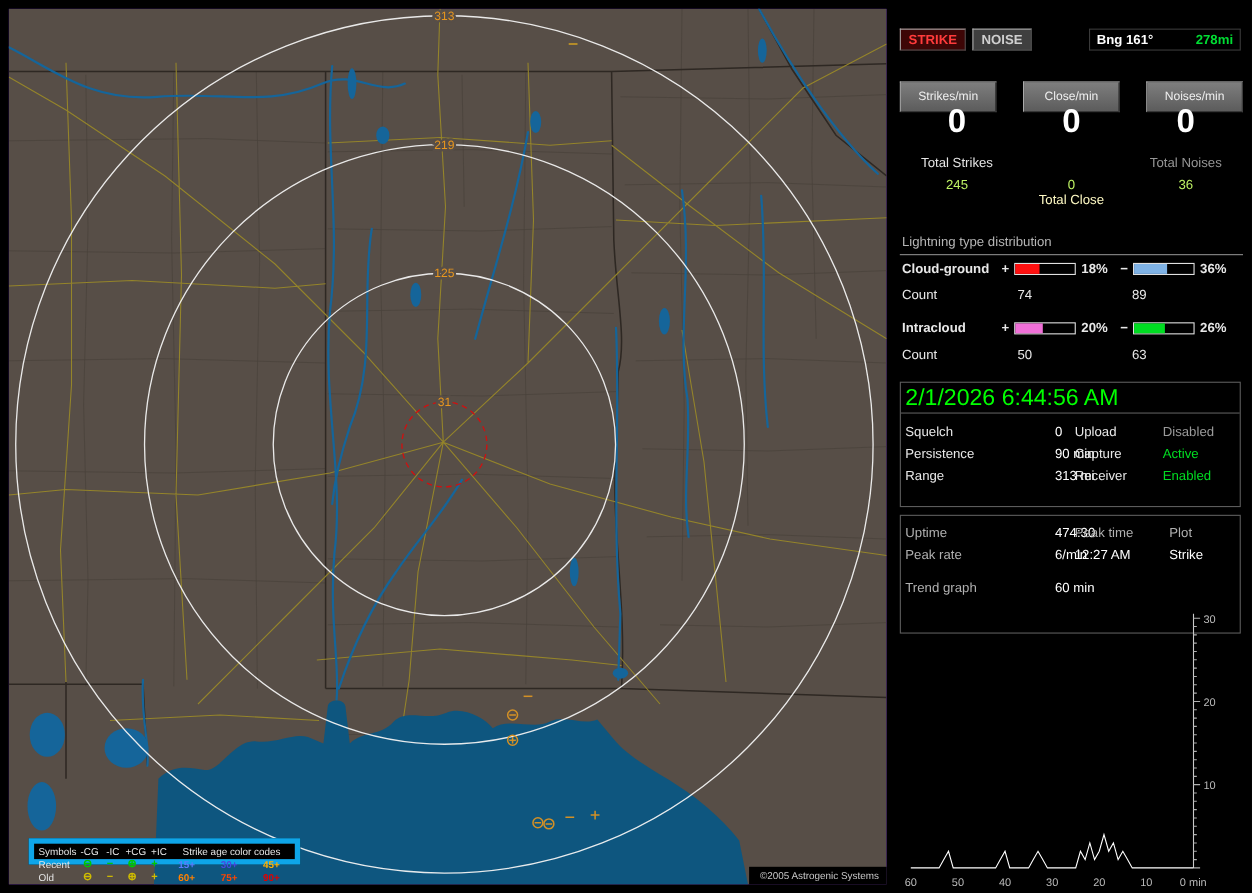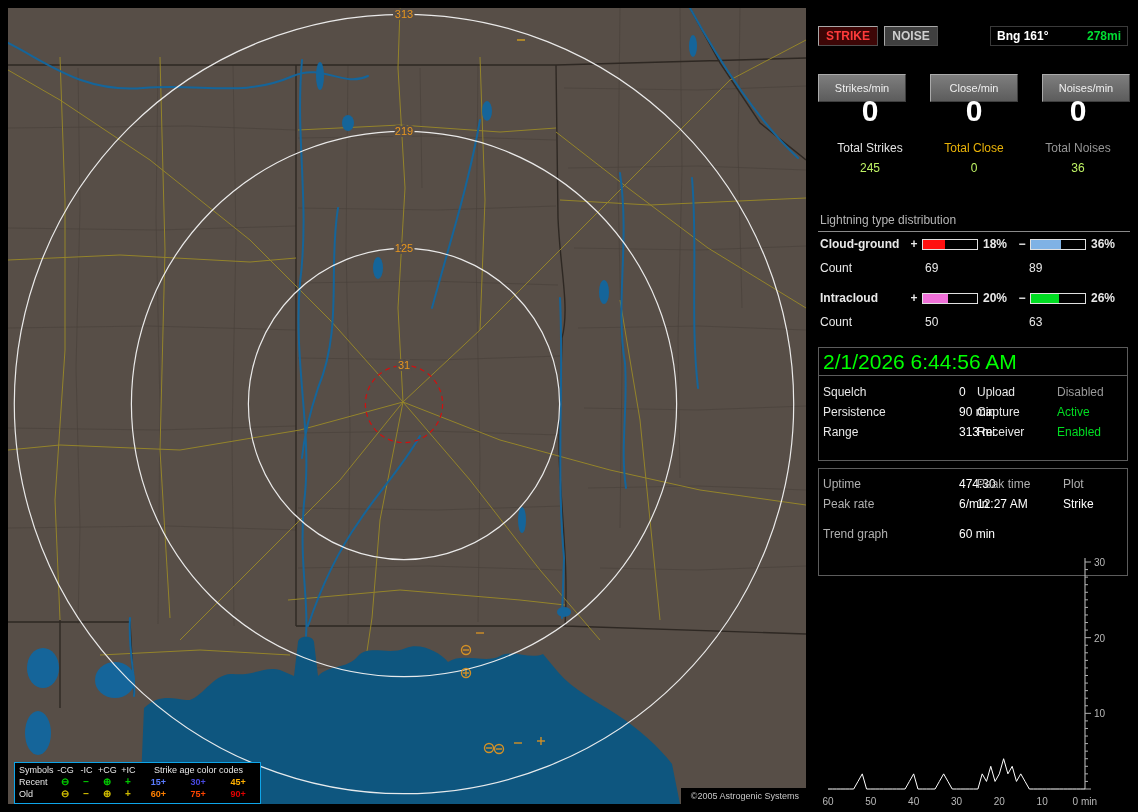--- a/index.html
+++ b/index.html
@@ -4,22 +4,22 @@
 <style>
   * { margin:0; padding:0; box-sizing:border-box; }
   body { background:#000; font-family:"Liberation Sans", sans-serif; }
   .screen { position:relative; width:1138px; height:812px; background:#000; overflow:hidden; }
 
   
   .map-panel { position:absolute; left:8px; top:8px; width:798px; height:796px; background:#4c1d95; }
   .map-panel svg { display:block; }
   .ring-label { font:11px "Liberation Sans", sans-serif; paint-order:stroke; stroke:#574e47; stroke-width:4px; }
 
-  .map-legend { position:absolute; left:6px; top:754px; width:247px; height:42px;
-    background:#000; border:1px solid #0ea5e9; color:#e6e6e6; font-size:9px; line-height:12px; padding:1px 2px; }
+  .map-legend { position:absolute; left:18px; top:754px; width:247px; height:24px;
+    background:#000; border:5px solid #0ea5e9; color:#e6e6e6; font-size:9px; line-height:12px; padding:1px 2px; }
   .lg-row { display:flex; align-items:center; height:12px; }
   .lg-c1 { width:38px; padding-left:2px; }
   .lg-c { width:21px; text-align:center; }
   .lg-sym { font-size:10px; font-weight:bold; }
   .lg-age-title { flex:1; text-align:center; }
   .lg-age { width:40px; text-align:center; font-weight:bold; }
 
   .map-copyright { position:absolute; right:0; bottom:0; background:#000; color:#c8c8c8;
     font-size:9px; padding:3px 7px 3px 10px; }
 
@@ -206,21 +206,21 @@
     </div>
 
     <div class="thirds zeros-row">
       <div>0</div>
       <div>0</div>
       <div>0</div>
     </div>
 
     <div class="thirds totals-labels">
       <div style="color: rgb(228, 228, 228); fill: rgb(228, 228, 228);">Total Strikes</div>
-      <div style="color: #eab308; fill: rgb(228, 228, 228);">Total Close</div>
+      <div style="color: #fef9c3; fill: rgb(228, 228, 228); margin-top: 33px;">Total Close</div>
       <div style="color: rgb(150, 150, 150); fill: rgb(150, 150, 150);">Total Noises</div>
     </div>
     <div class="thirds totals-values">
       <div>245</div>
       <div>0</div>
       <div>36</div>
     </div>
 
     <div class="dist-title">Lightning type distribution</div>
 
@@ -232,21 +232,21 @@
         </span>
       <span class="d-pct">18%</span>
       <span class="d-sign">−</span>
       <span class="d-bar">
           <span class="d-fill" style="width: 56%; background: rgb(127, 178, 229);"></span>
         </span>
       <span class="d-pct">36%</span>
     </div>
     <div class="count-row" style="top:242px">
       <span class="c-label">Count</span>
-      <span class="c-a">69</span>
+      <span class="c-a">74</span>
       <span class="c-b">89</span>
     </div>
 
     <div class="dist-row" style="top:272px">
       <span class="d-label">Intracloud</span>
       <span class="d-sign">+</span>
       <span class="d-bar">
           <span class="d-fill" style="width: 46%; background: rgb(240, 112, 216);"></span>
         </span>
       <span class="d-pct">20%</span>

